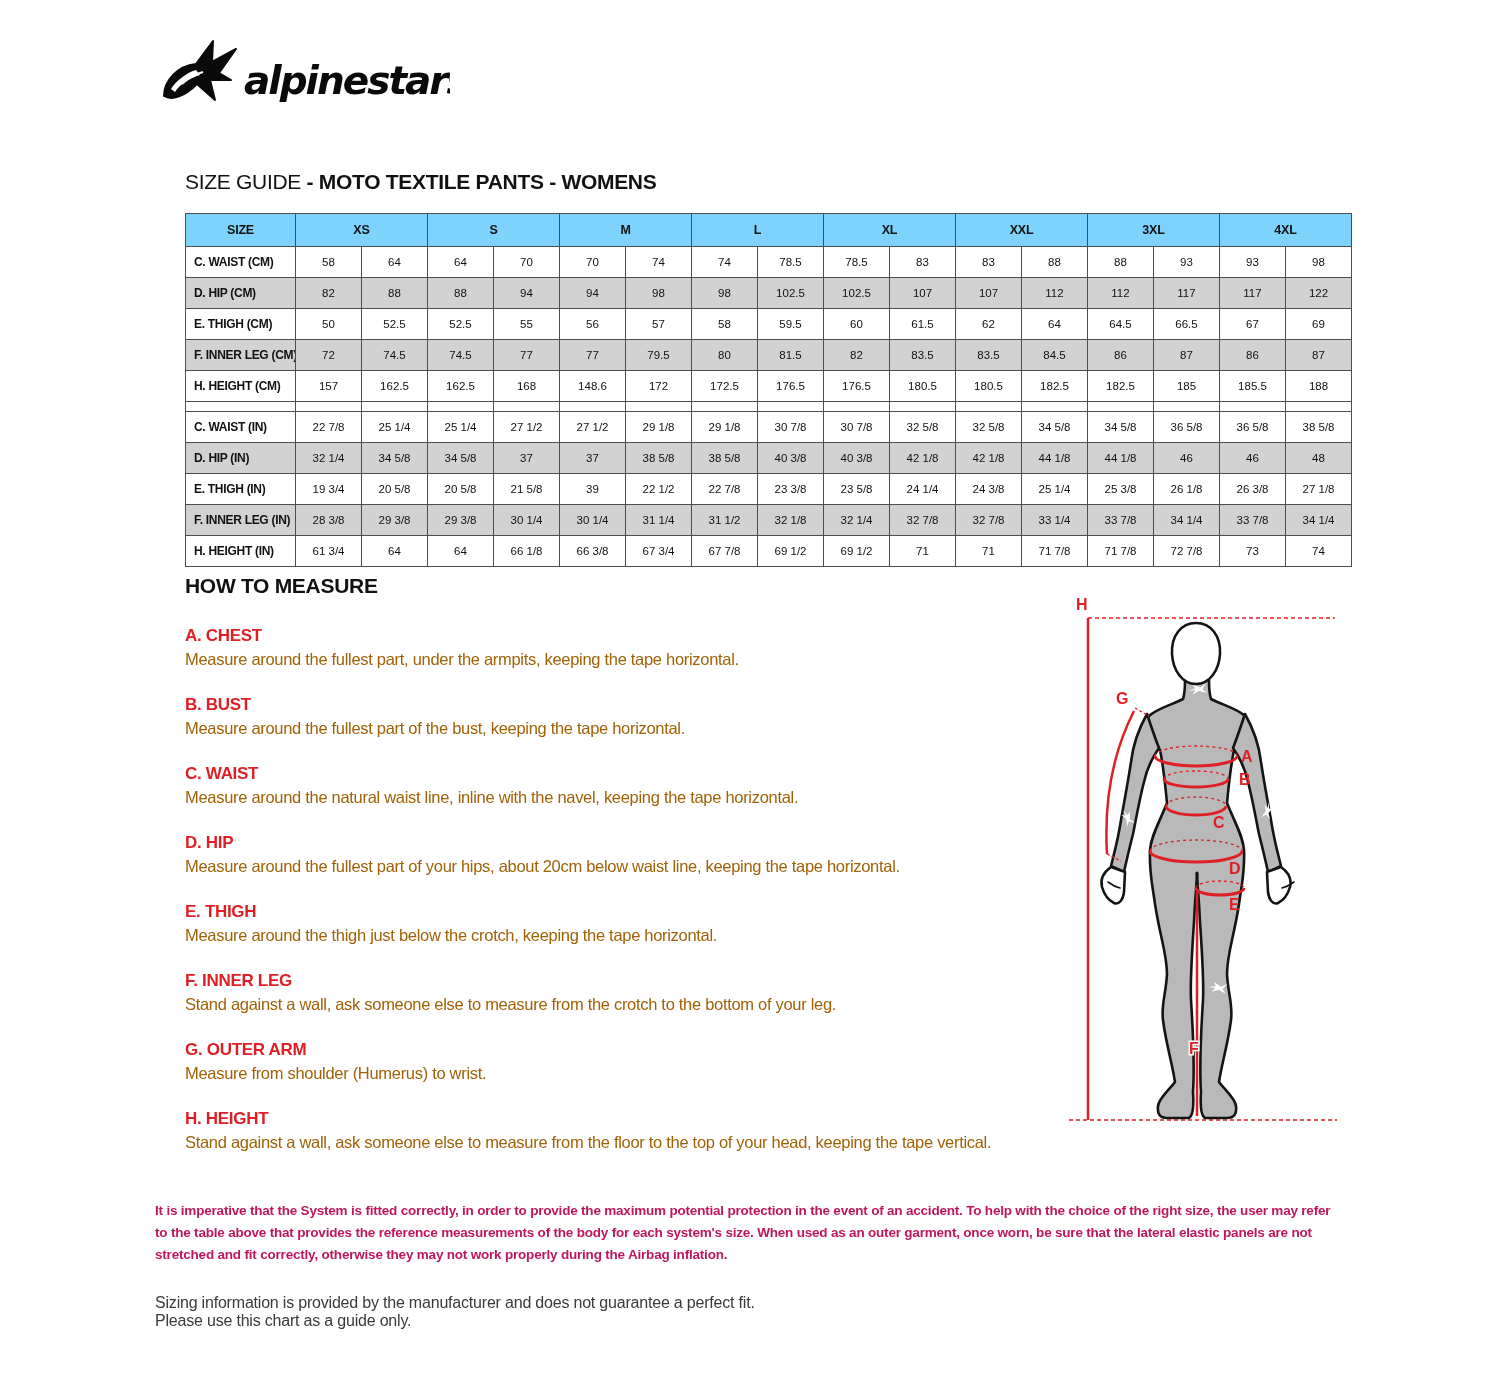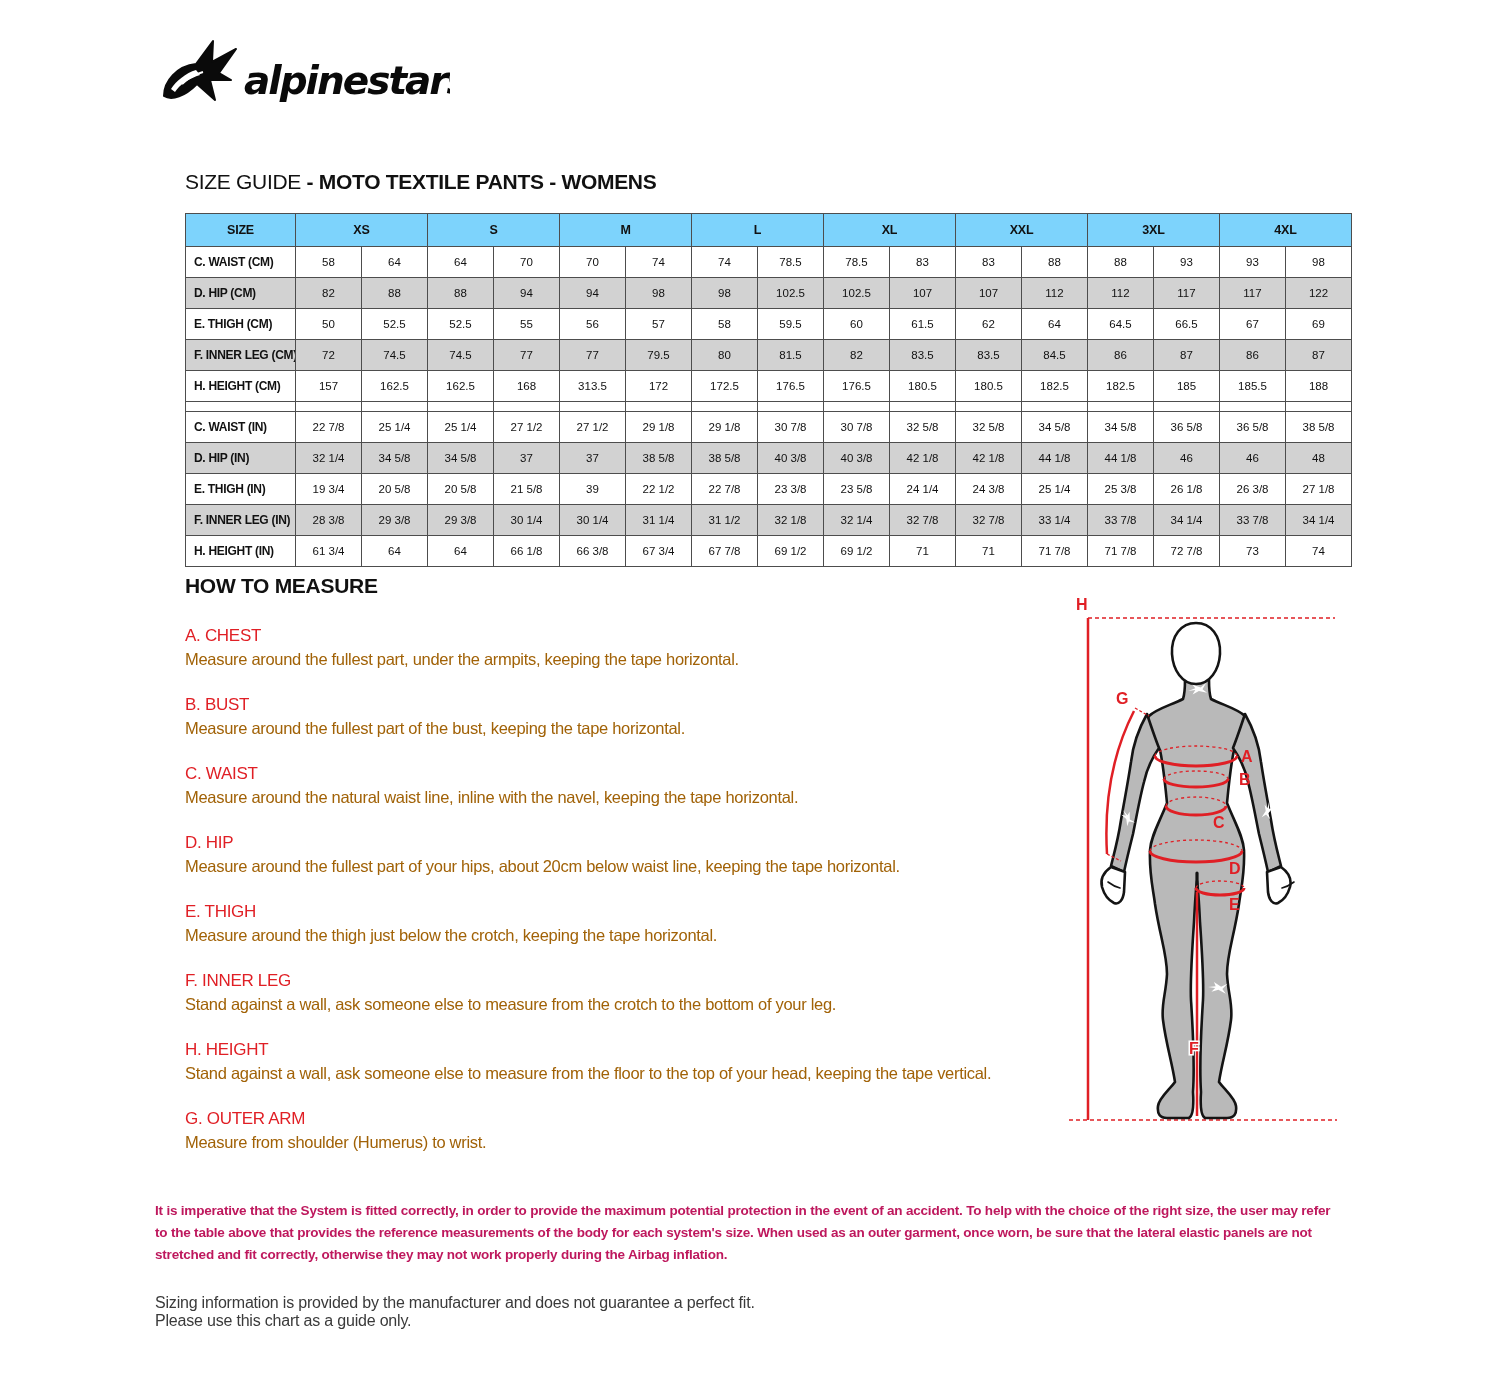--- a/index.html
+++ b/index.html
@@ -21,21 +21,21 @@
   .size-table th,.size-table td{border:1px solid #4d4d4d;text-align:center;padding:0;white-space:nowrap;overflow:hidden;}
   .size-table tr.head th{background:#7dd3fc;height:32px;font-size:12.5px;font-weight:bold;letter-spacing:-0.2px;}
   .size-table tr.datarow td{height:30px;background:#ffffff;}
   .size-table tr.datarow.alt td{background:#d2d2d2;}
   .size-table td.lbl{text-align:left;padding-left:8px;font-weight:bold;font-size:12px;letter-spacing:-0.3px;}
   .size-table tr.sep td{height:9px;background:#ffffff;}
   
   .howto{position:absolute;left:185px;top:566px;width:880px;}
   .howto-heading{font-size:21px;font-weight:bold;letter-spacing:-0.3px;margin:8px 0 28px 0;color:#111;}
   .m-item{margin-bottom:25px;}
-  .m-label{color:#e01f25;font-weight:normal;font-size:17px;letter-spacing:-0.3px;line-height:20px;margin-bottom:3px;}
+  .m-label{color:#e01f25;font-weight:bold;font-size:17px;letter-spacing:-0.3px;line-height:20px;margin-bottom:3px;}
   .m-text{font-size:16.5px;letter-spacing:-0.3px;line-height:21px;color:#a16207;}
   
   .figure{position:absolute;left:1063px;top:592px;width:280px;height:545px;}
   .figure text{font-family:"Liberation Sans","DejaVu Sans",sans-serif;font-weight:bold;fill:#e01f25;font-size:16px;}
   
   .disclaimer{
     position:absolute;left:155px;top:1186px;width:1190px;
     font-size:13.5px;font-weight:bold;line-height:22px;letter-spacing:-0.2px;color:#be185d;
   }
   .footer{position:absolute;left:155px;top:1294px;font-size:16px;line-height:18px;color:#3a3a3a;letter-spacing:-0.2px;}
@@ -165,21 +165,21 @@
           <td>87</td>
           <td>86</td>
           <td>87</td>
         </tr>
         <tr class="datarow">
           <td class="lbl">H. HEIGHT (CM)</td>
           <td>157</td>
           <td>162.5</td>
           <td>162.5</td>
           <td>168</td>
-          <td>313.5</td>
+          <td>148.6</td>
           <td>172</td>
           <td>172.5</td>
           <td>176.5</td>
           <td>176.5</td>
           <td>180.5</td>
           <td>180.5</td>
           <td>182.5</td>
           <td>182.5</td>
           <td>185</td>
           <td>185.5</td>
@@ -323,26 +323,26 @@
         </div>
         <div class="m-item">
           <div class="m-label">E. THIGH</div>
           <div class="m-text">Measure around the thigh just below the crotch, keeping the tape horizontal.</div>
         </div>
         <div class="m-item">
           <div class="m-label">F. INNER LEG</div>
           <div class="m-text">Stand against a wall, ask someone else to measure from the crotch to the bottom of your leg.</div>
         </div>
         <div class="m-item">
+          <div class="m-label">G. OUTER ARM</div>
+          <div class="m-text">Measure from shoulder (Humerus) to wrist.</div>
+        </div>
+        <div class="m-item">
           <div class="m-label">H. HEIGHT</div>
           <div class="m-text">Stand against a wall, ask someone else to measure from the floor to the top of your head, keeping the tape vertical.</div>
-        </div>
-        <div class="m-item">
-          <div class="m-label">G. OUTER ARM</div>
-          <div class="m-text">Measure from shoulder (Humerus) to wrist.</div>
         </div>
       </div>
   </div>
 
   <svg class="figure" viewBox="0 0 280 545">
 
     <line x1="25" y1="26" x2="272" y2="26" stroke="#e01f25" stroke-width="1.5" stroke-dasharray="4,3"></line>
     <line x1="6" y1="528" x2="274" y2="528" stroke="#e01f25" stroke-width="1.5" stroke-dasharray="4,3"></line>
     <line x1="25" y1="26" x2="25" y2="528" stroke="#e01f25" stroke-width="2.5"></line>
 

